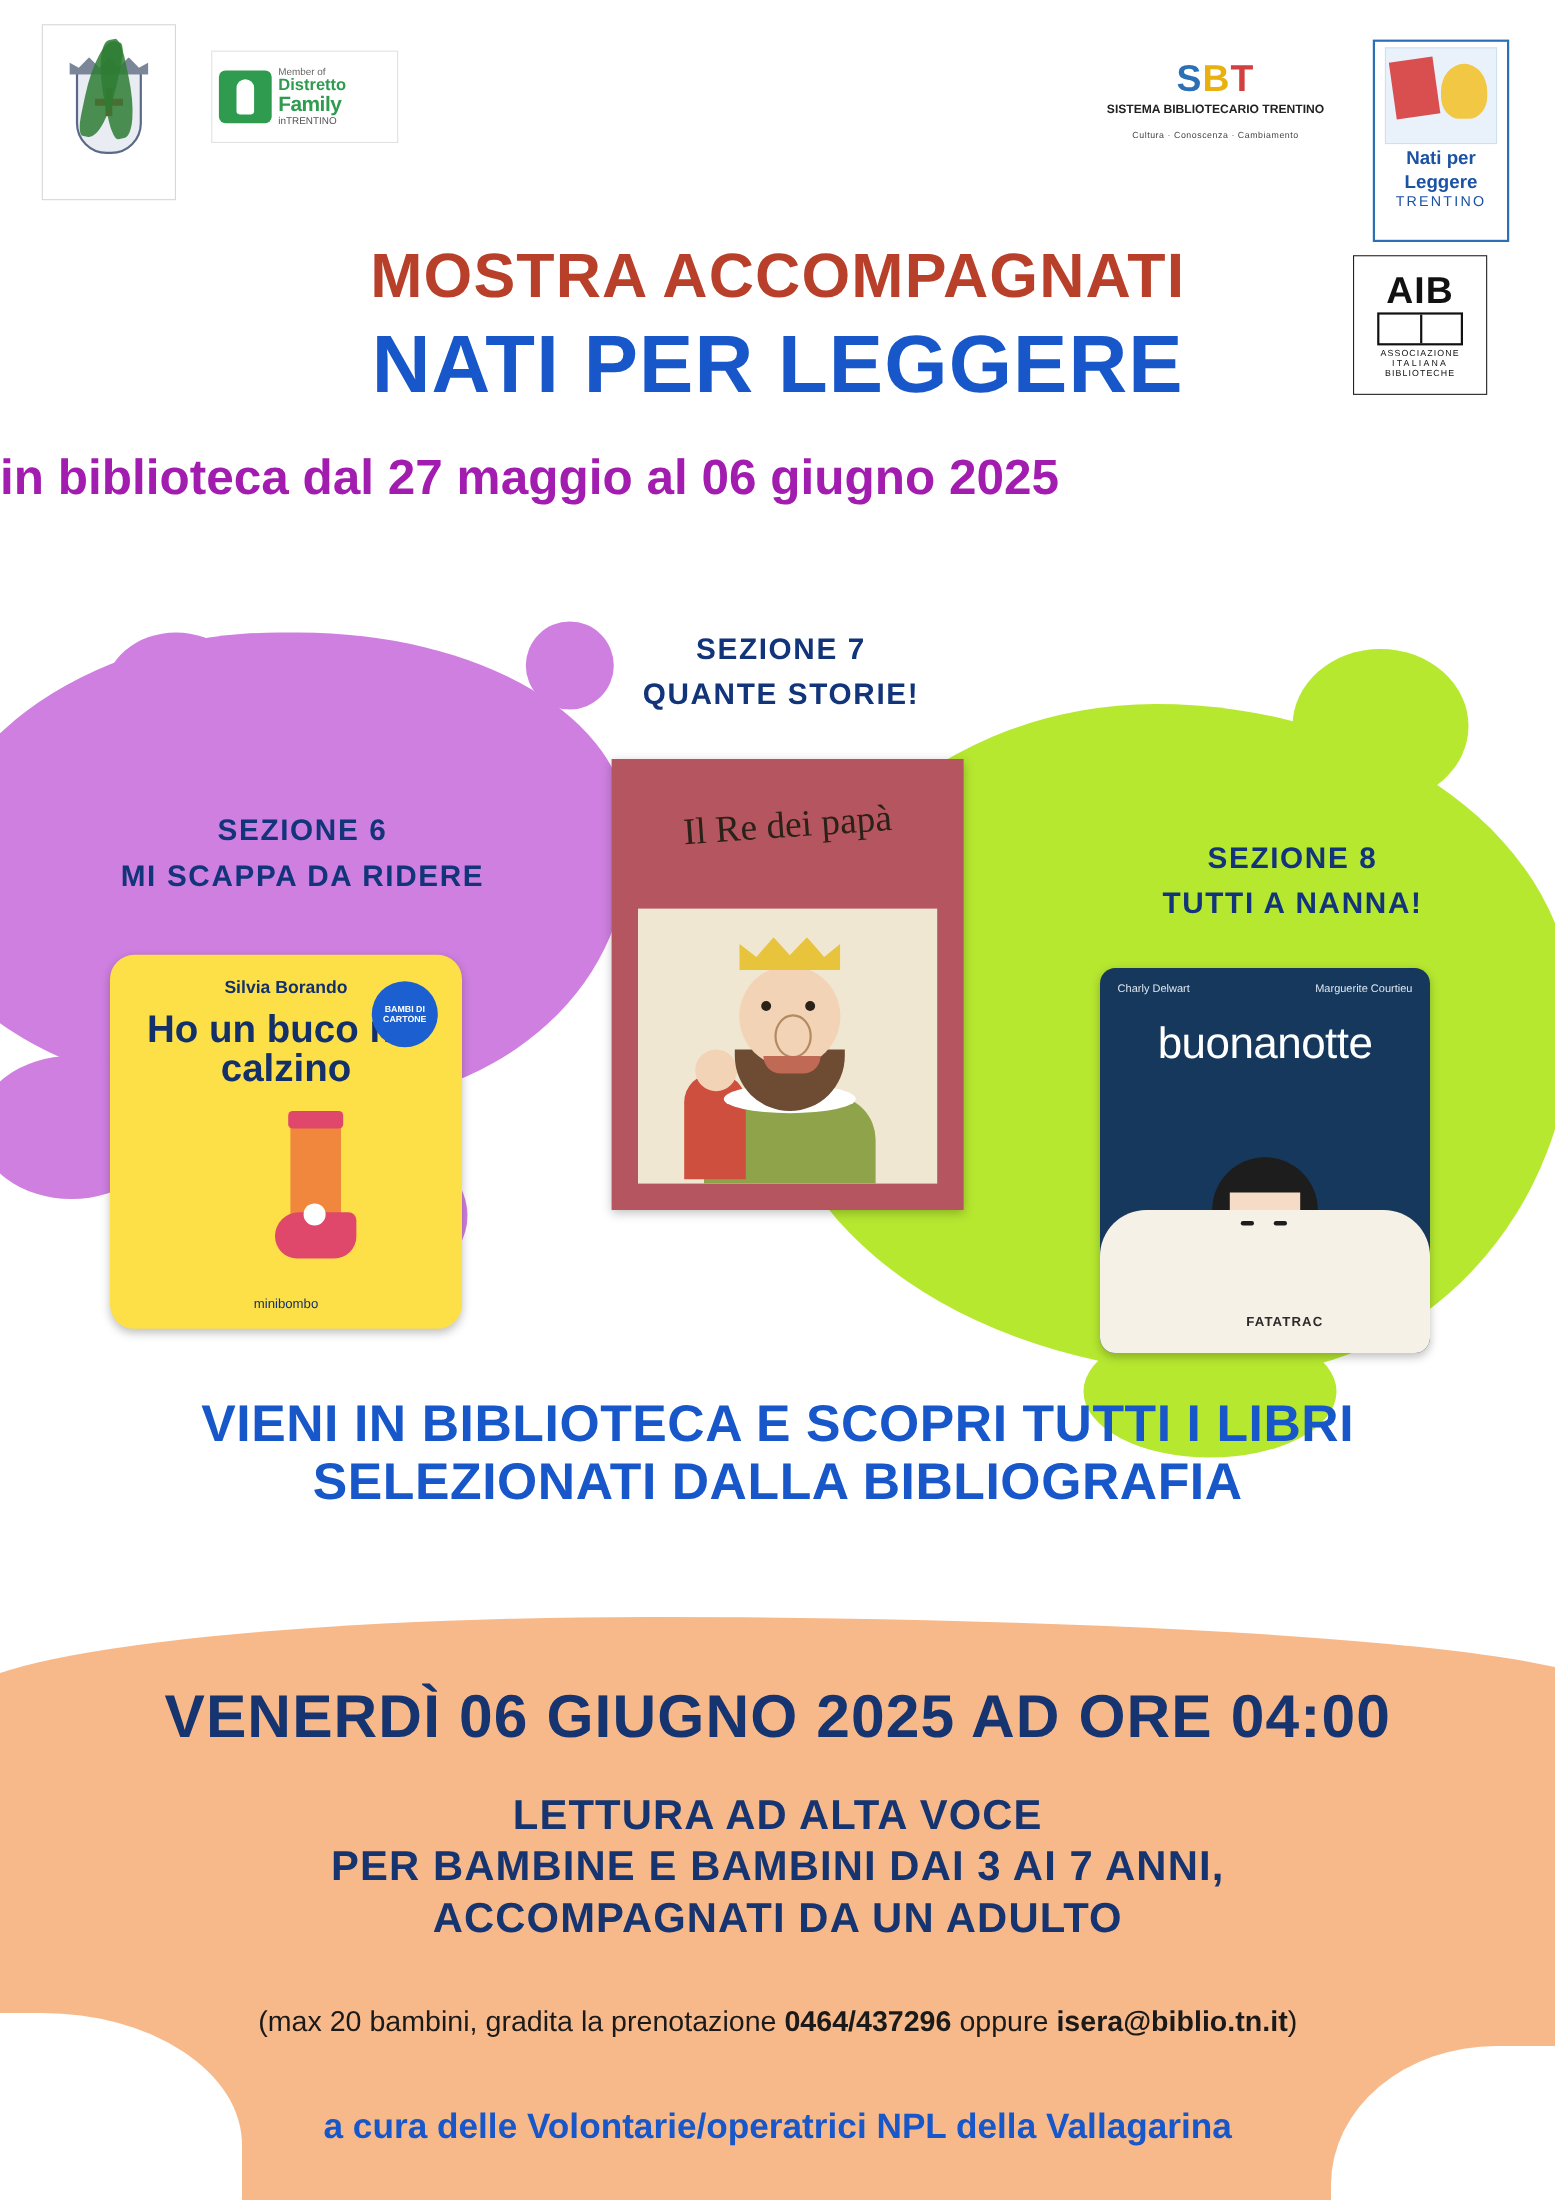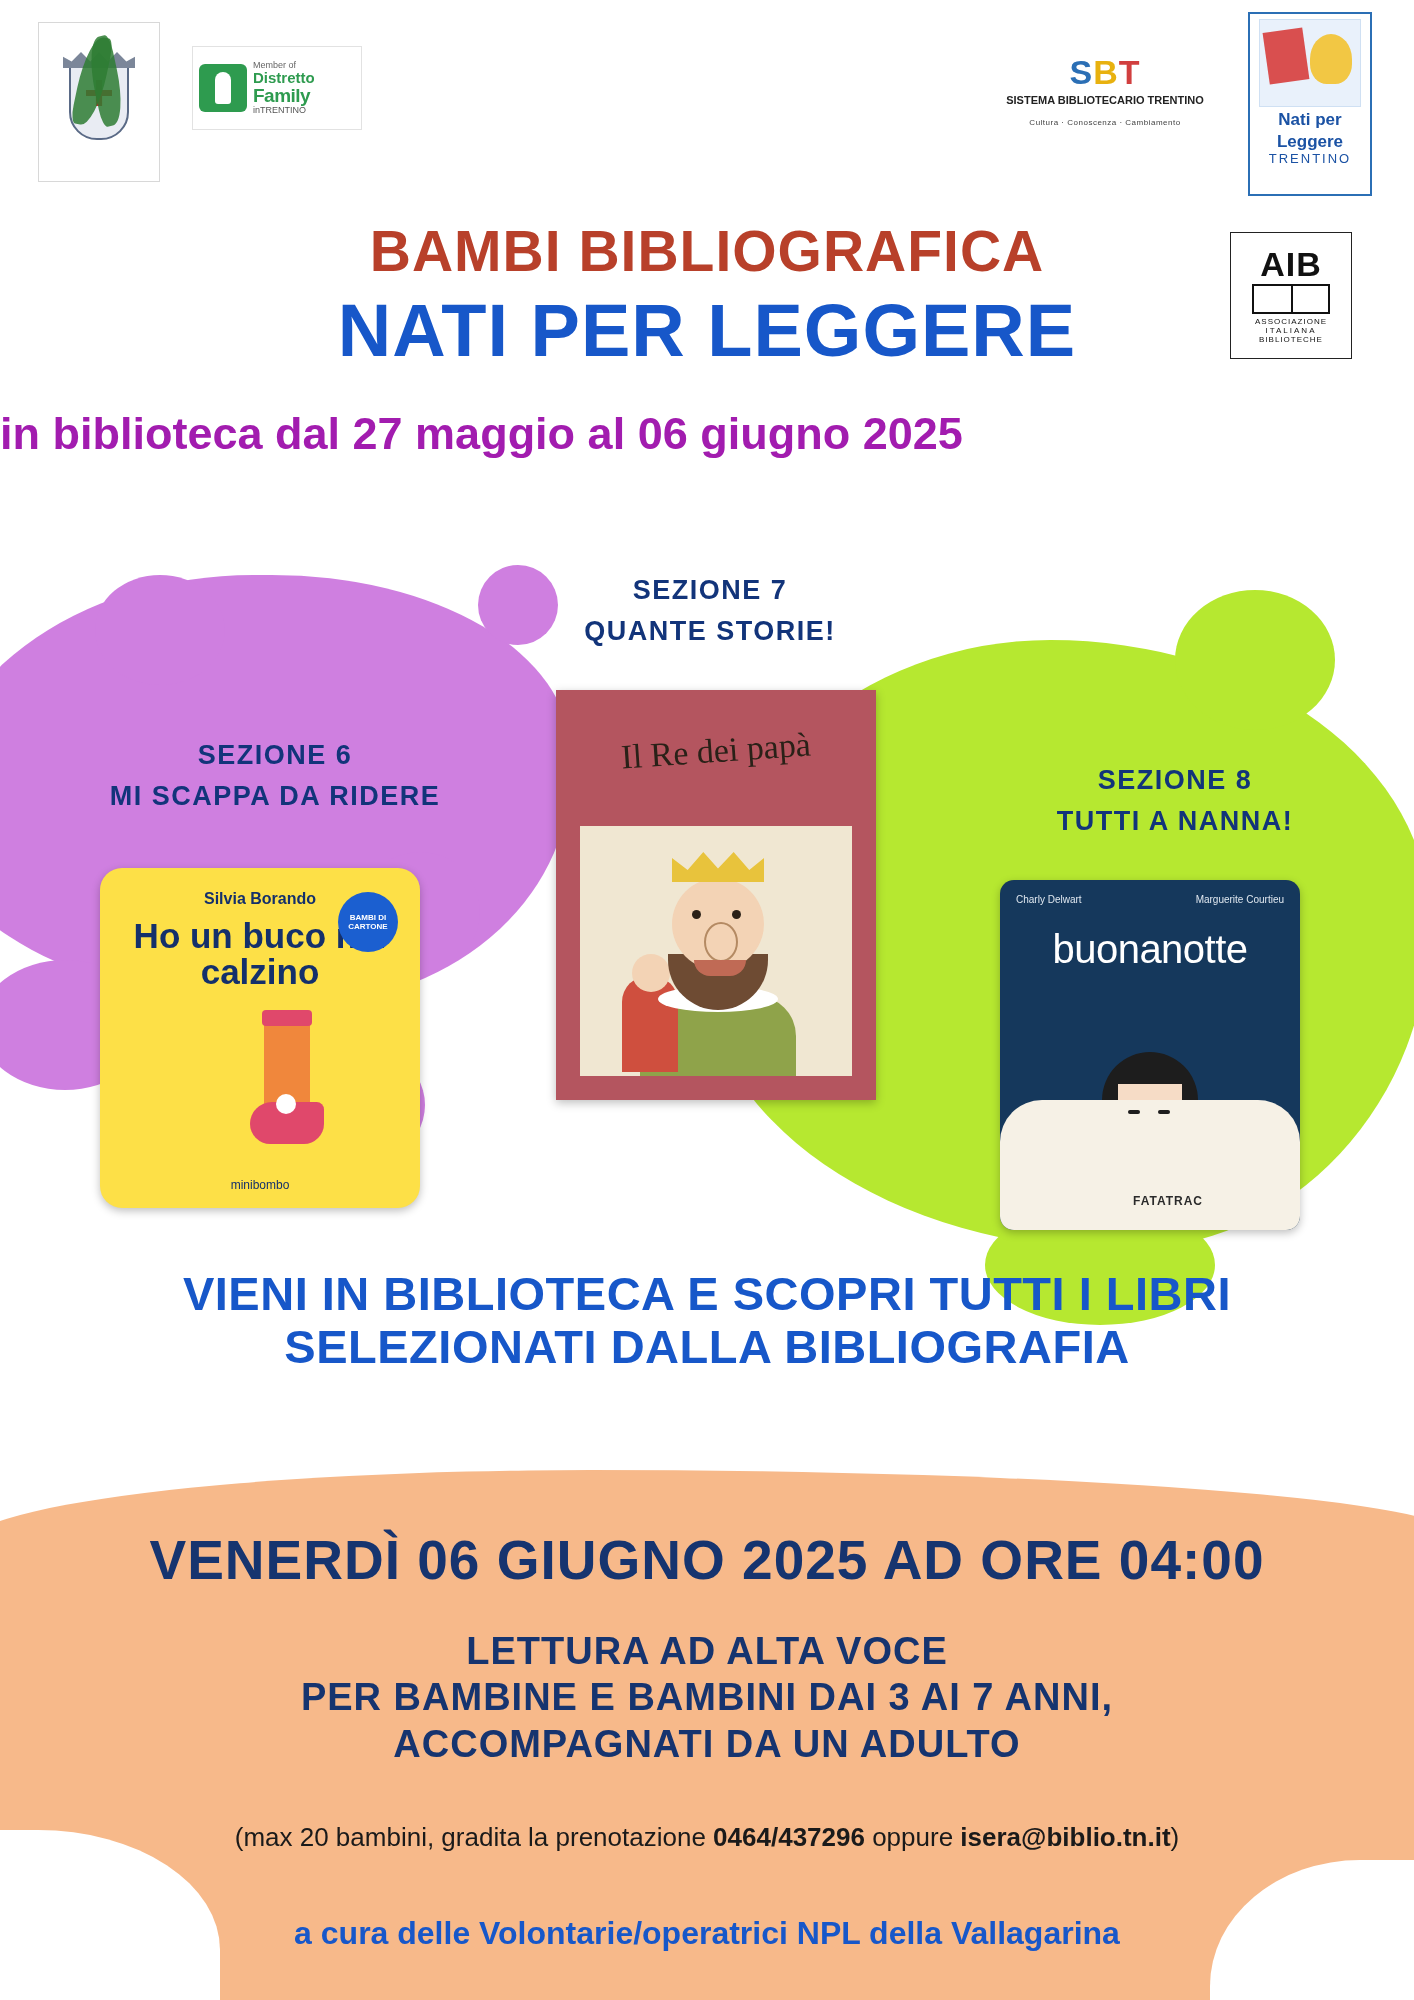--- a/index.html
+++ b/index.html
@@ -76,21 +76,21 @@
 
   .logo-sbt{left:990px;top:40px;width:230px;height:100px;display:flex;flex-direction:column;
     align-items:center;justify-content:center;}
   .sbt-mark{font-size:34px;font-weight:bold;letter-spacing:1px;}
   .sbt-mark .s{color:#2b6fb5;}
   .sbt-mark .b{color:#e8b10f;}
   .sbt-mark .t{color:#d13f3f;}
   .sbt-l1{font-size:11px;font-weight:bold;color:#222;margin-top:2px;}
   .sbt-l2{font-size:8px;color:#444;letter-spacing:.5px;margin-top:12px;}
 
-  .logo-npl{left:1248px;top:12px;width:120px;height:180px;border:2px solid #2b6fb5;background:#fff;
+  .logo-npl{left:1248px;top:36px;width:120px;height:180px;border:2px solid #2b6fb5;background:#fff;
     display:flex;flex-direction:column;align-items:center;}
   .npl-art{width:100px;height:86px;margin-top:5px;background:#e9f1fb;position:relative;border:1px solid #cfe0f3;}
   .npl-art:before{content:"";position:absolute;left:6px;top:10px;width:40px;height:52px;background:#d94f4f;transform:rotate(-8deg);}
   .npl-art:after{content:"";position:absolute;right:8px;top:14px;width:42px;height:50px;background:#f2c744;border-radius:50% 50% 40% 40%;}
   .npl-t1{font-size:17px;font-weight:bold;color:#1b52a4;line-height:1.05;margin-top:4px;text-align:center;}
   .npl-t2{font-size:13px;color:#1b52a4;letter-spacing:2px;}
 
   .logo-aib{left:1230px;top:232px;width:120px;height:125px;border:1px solid #222;background:#fff;
     display:flex;flex-direction:column;align-items:center;justify-content:center;}
   .aib-top{font-size:34px;font-weight:bold;color:#111;letter-spacing:1px;line-height:1;}
@@ -246,21 +246,21 @@
   </div>
 
   <div class="logo logo-aib">
     <div class="aib-top">AIB</div>
     <div class="aib-book"></div>
     <div class="aib-b1">ASSOCIAZIONE</div>
     <div class="aib-b2">ITALIANA</div>
     <div class="aib-b3">BIBLIOTECHE</div>
   </div>
 
-  <div class="h-mostra">BAMBI BIBLIOGRAFICA</div>
+  <div class="h-mostra">MOSTRA ACCOMPAGNATI</div>
   <div class="h-npl">NATI PER LEGGERE</div>
   <div class="h-dates">in biblioteca dal 27 maggio al 06 giugno 2025</div>
 
   <div class="sec sec-6">
     <div>SEZIONE 6</div>
     <div>MI SCAPPA DA RIDERE</div>
   </div>
   <div class="sec sec-7">
     <div>SEZIONE 7</div>
     <div>QUANTE STORIE!</div>

